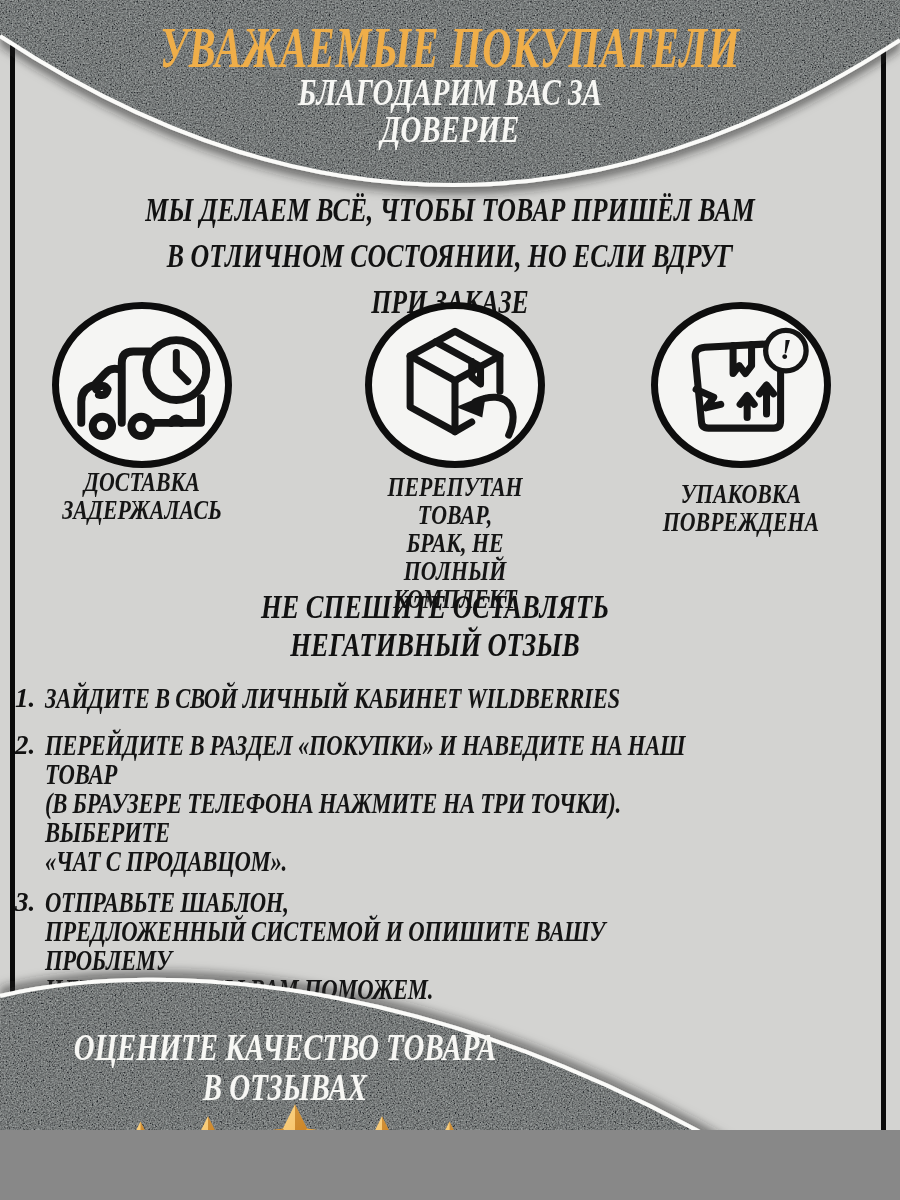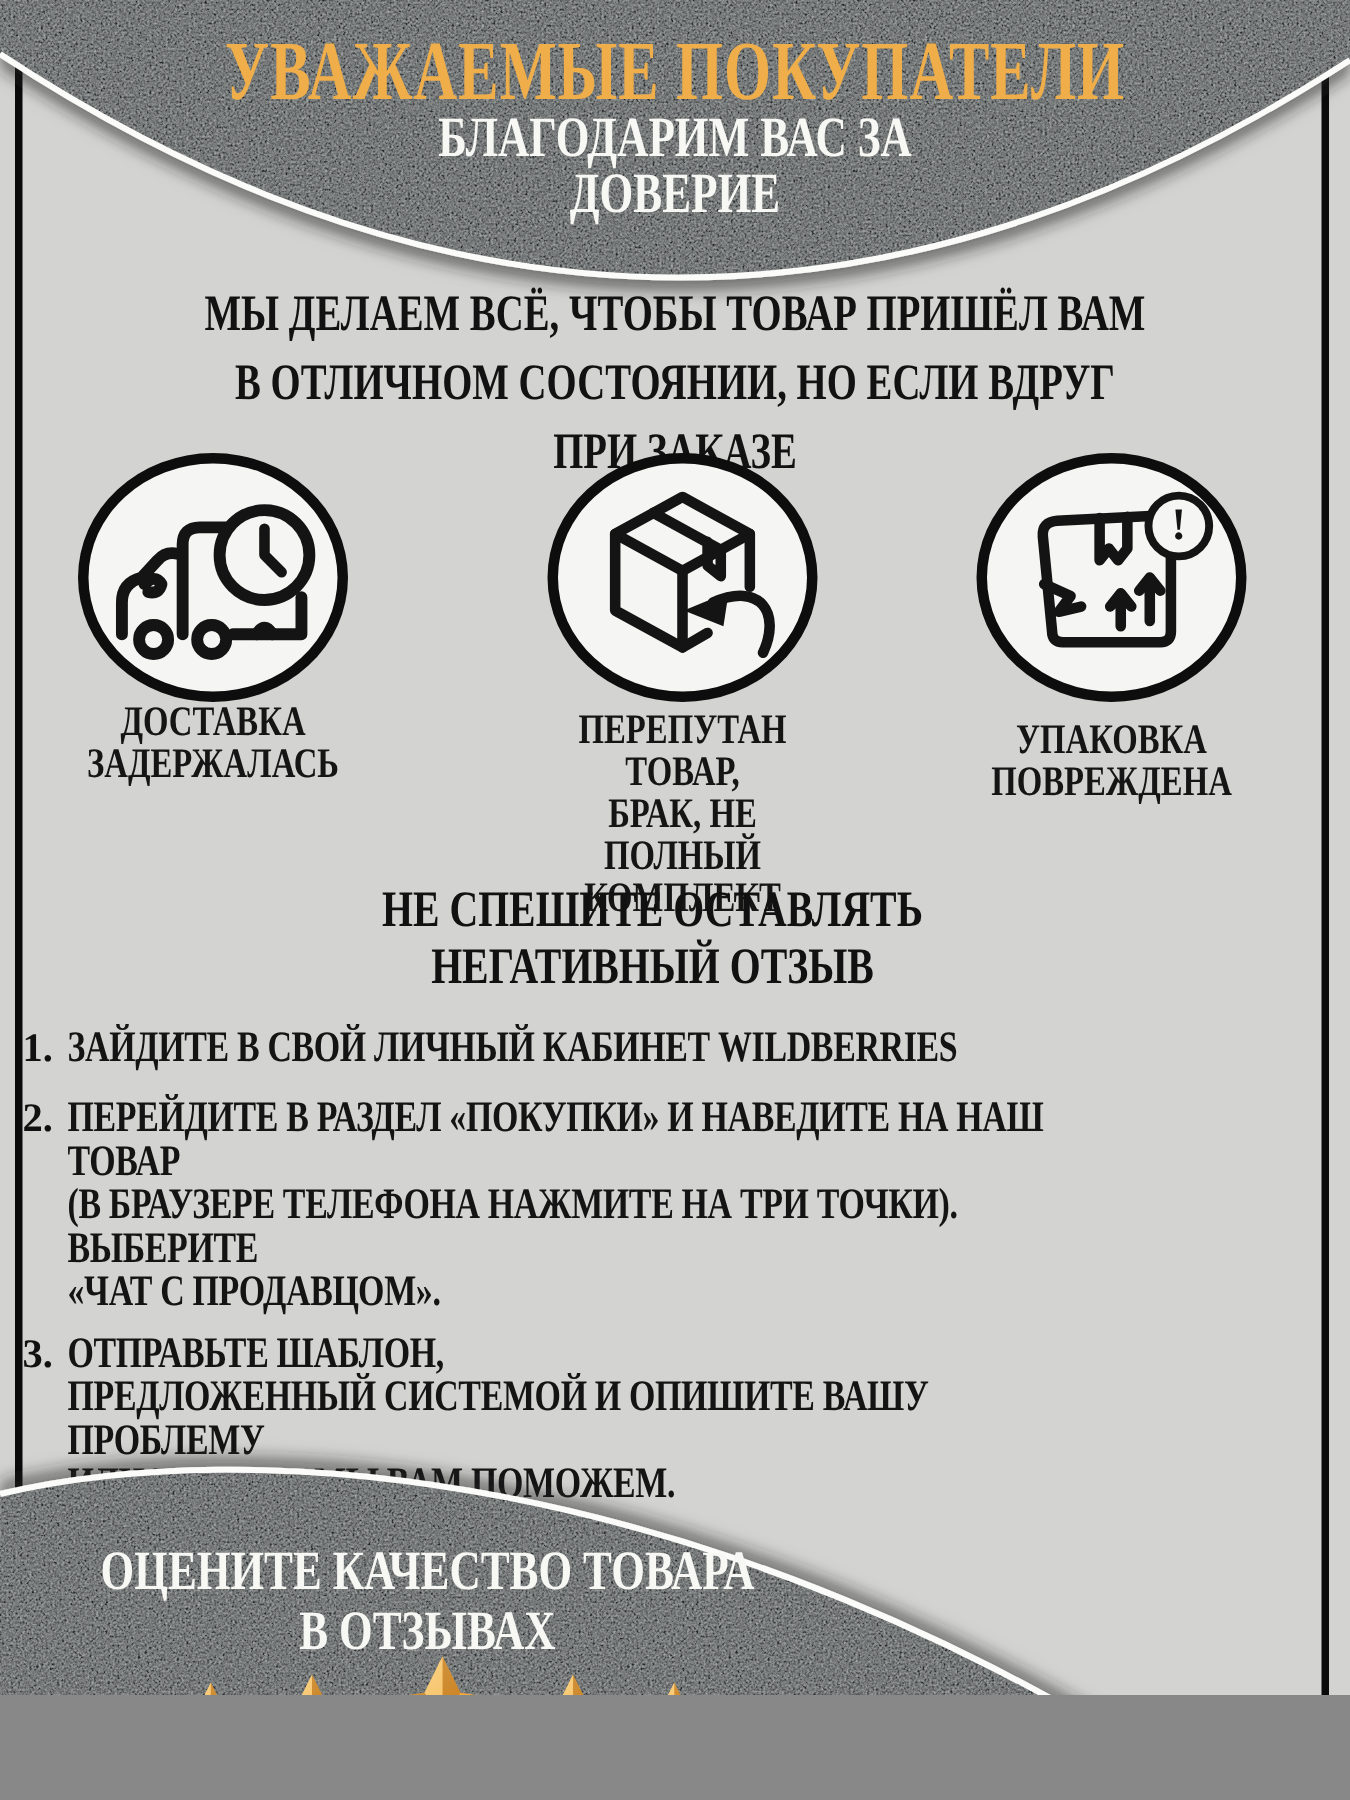--- a/index.html
+++ b/index.html
@@ -1,19 +1,20 @@
 <!DOCTYPE html>
 <html><head>
 <meta charset="utf-8">
 <style>
   html,body{margin:0;padding:0;background:#888;}
   .canvas{
     position:relative;width:900px;height:1130px;overflow:hidden;
     background:#d3d3d1;
     font-family:"Liberation Serif","DejaVu Serif",serif;
+    font-style:italic;
     -webkit-font-smoothing:antialiased;
   }
   
   .frame{
     position:absolute;left:10px;top:-20px;width:866px;height:1196px;
     border:5px solid #0a0a0a;z-index:1;
   }
   
   .shapes{position:absolute;left:0;top:0;width:900px;height:1200px;z-index:3;pointer-events:none;}
   

